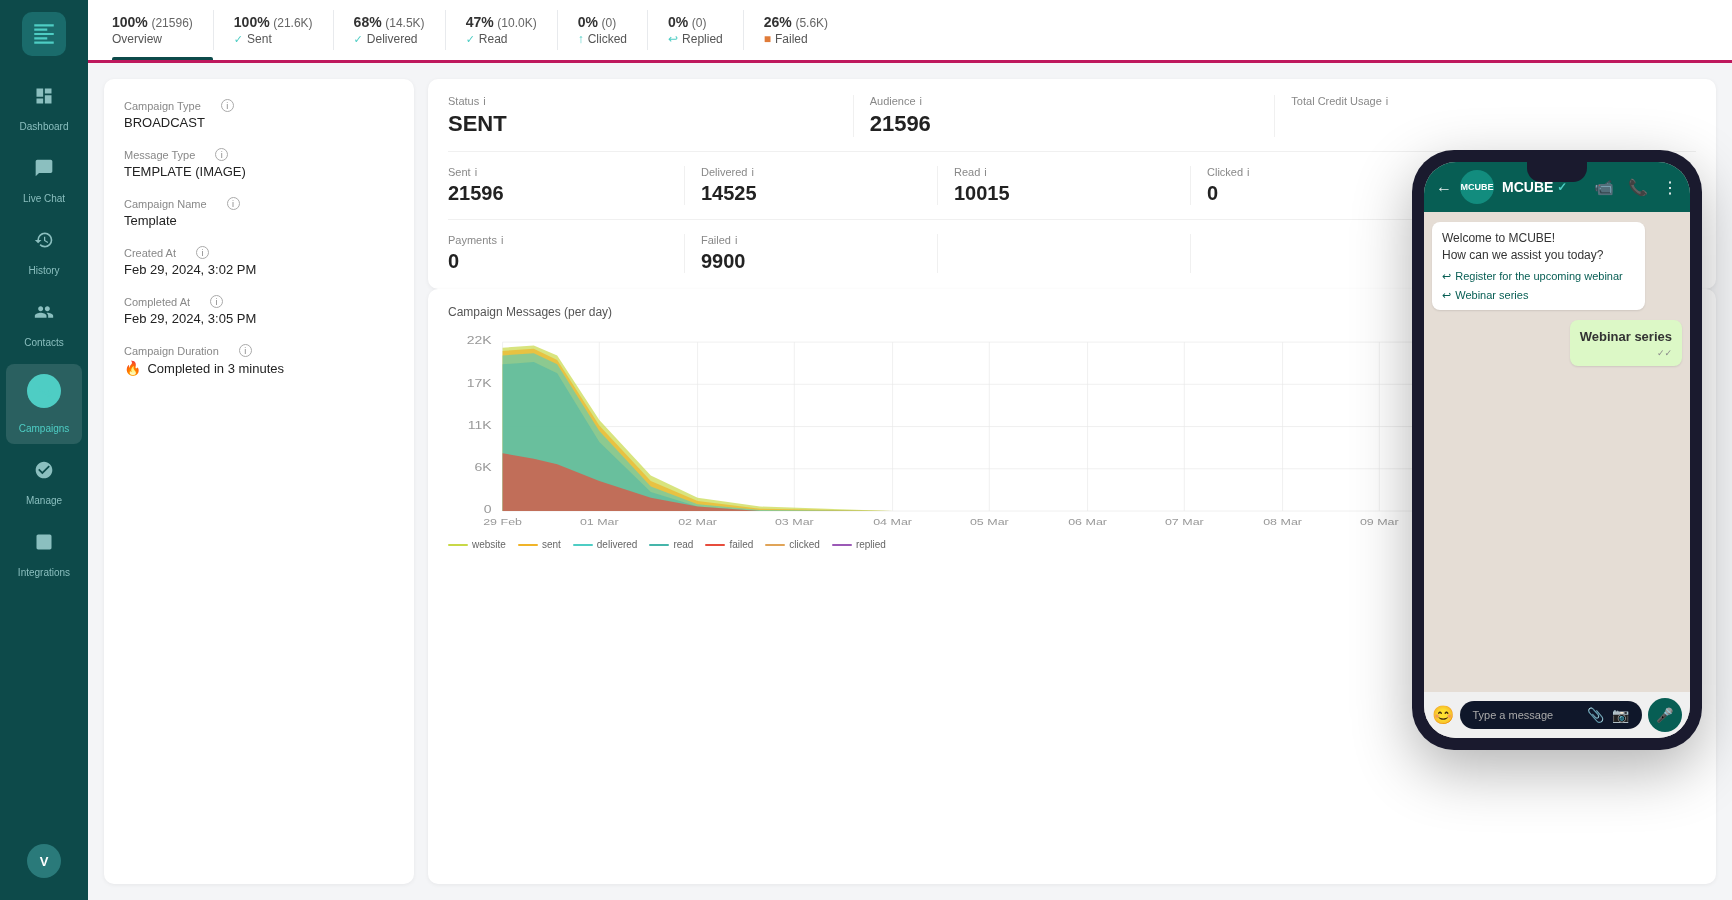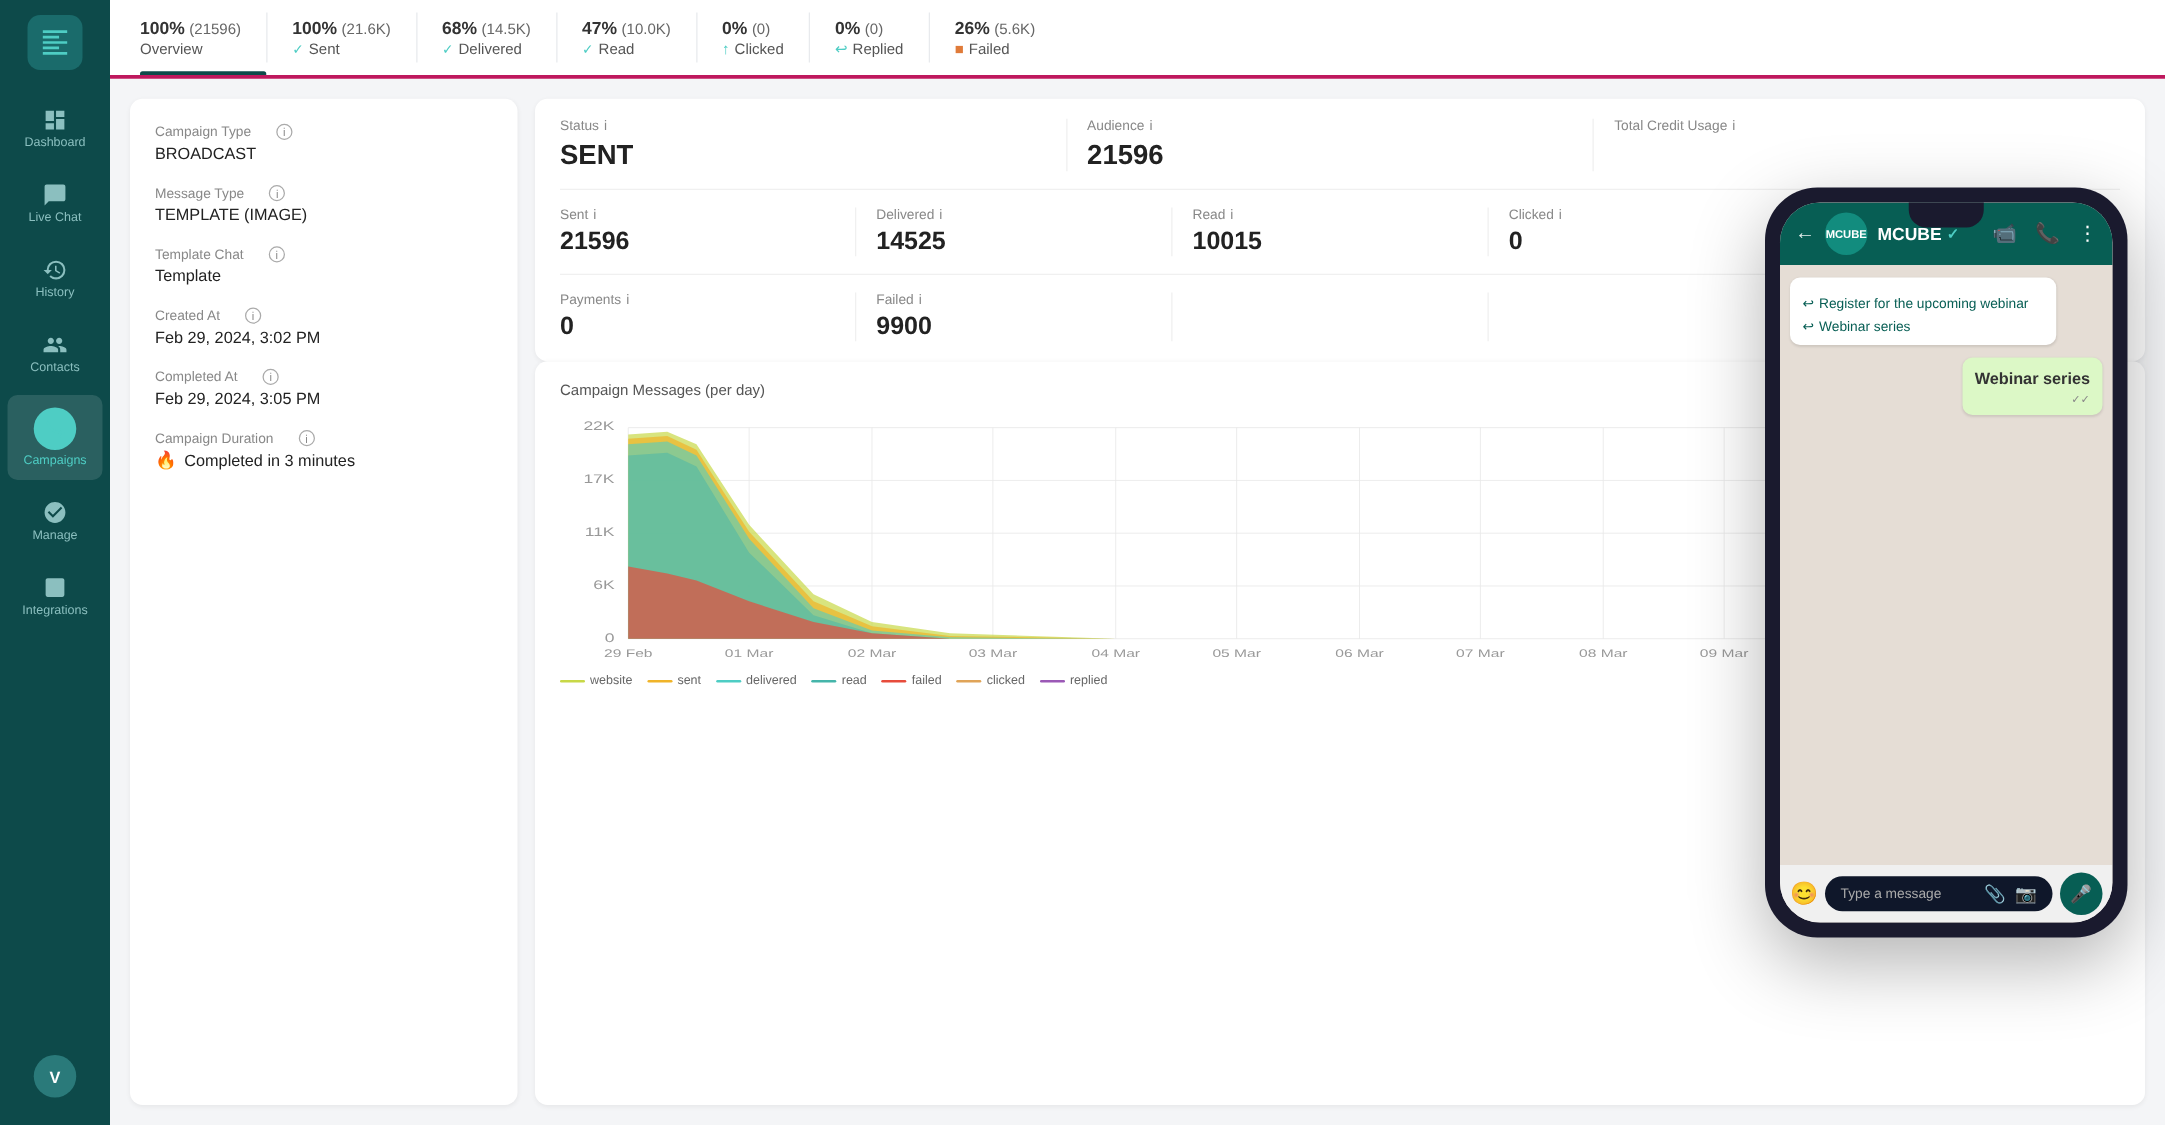--- a/index.html
+++ b/index.html
@@ -67,21 +67,21 @@
       align-items: center;
       gap: 6px;
       flex: 1;
       width: 100%;
     }
 
     .sidebar-item {
       display: flex;
       flex-direction: column;
       align-items: center;
-      gap: 3px;
+      gap: 15px;
       padding: 10px 8px;
       border-radius: 8px;
       cursor: pointer;
       width: 76px;
       transition: background 0.2s;
     }
 
     .sidebar-item.active {
       background: rgba(255,255,255,0.12);
     }
@@ -746,21 +746,21 @@
         <div class="info-group">
           <div class="info-label">
             <span>Message Type</span>
             <span class="info-icon">i</span>
           </div>
           <div class="info-value">TEMPLATE (IMAGE)</div>
         </div>
 
         <div class="info-group">
           <div class="info-label">
-            <span>Template Chat</span>
+            <span>Campaign Name</span>
             <span class="info-icon">i</span>
           </div>
           <div class="info-value">Template</div>
         </div>
 
         <div class="info-group">
           <div class="info-label">
             <span>Created At</span>
             <span class="info-icon">i</span>
           </div>
@@ -986,20 +986,21 @@
         <div class="phone-actions">
           <span>📹</span>
           <span>📞</span>
           <span>⋮</span>
         </div>
       </div>
 
       <div class="phone-chat-area">
 
         <div class="chat-bubble">
+          <p>Welcome to MCUBE!<br>How can we assist you today?</p>
           <div class="chat-link">
             <span>Register for the upcoming webinar</span>
           </div>
           <div class="chat-link">
             <span>Webinar series</span>
           </div>
         </div>
 
         <div style="display:flex;justify-content:flex-end;">
           <div class="chat-bubble chat-bubble-sent">

